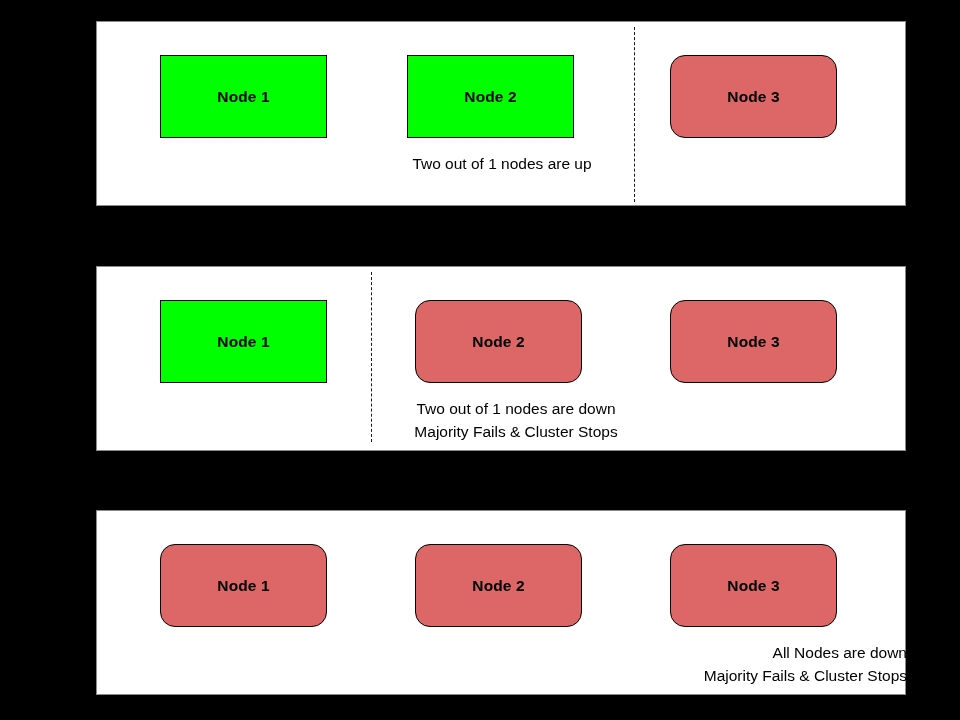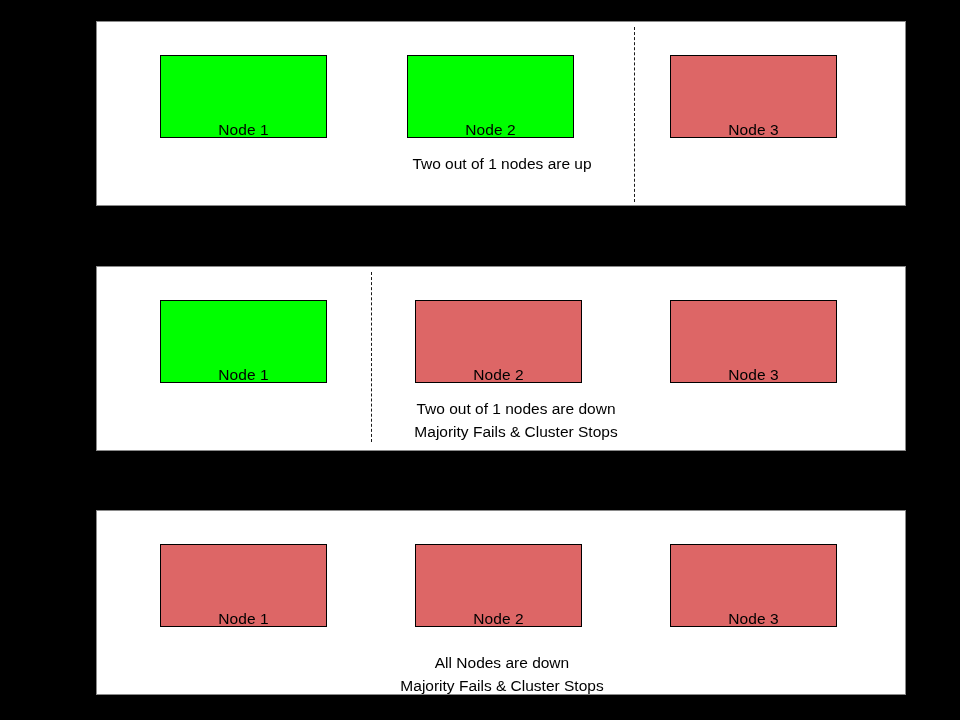--- a/index.html
+++ b/index.html
@@ -29,31 +29,32 @@
   }
   #panel-1 { left: 96px;  top: 21px;  width: 810px; height: 185px; }
   #panel-2 { left: 96px;  top: 266px; width: 810px; height: 185px; }
   #panel-3 { left: 96px;  top: 510px; width: 810px; height: 185px; }
 
   .node-box {
     position: absolute;
     border: 1.6px solid #000000;
     box-sizing: border-box;
     display: flex;
-    align-items: flex-end;
+    align-items: center;
     justify-content: center;
+    font-weight: bold;
   }
   .node-label {
     font-size: 15.5px;
     color: #000000;
     line-height: 1;
     letter-spacing: 0.1px;
   }
   .node-green { background: #00ff00; }
-  .node-red   { background: #dd6666; }
+  .node-red   { background: #dd6666; border-radius: 15px; }
 
   .divider {
     position: absolute;
     width: 0;
     border-left: 1.4px dashed #1a1a1a;
   }
 
   .caption {
     position: absolute;
     font-size: 15.5px;
@@ -121,20 +122,20 @@
     </div>
 
     <div class="node-box node-red" style="left:318px; top:33px; width:167px; height:83px;">
       <span class="node-label">Node 2</span>
     </div>
 
     <div class="node-box node-red" style="left:573px; top:33px; width:167px; height:83px;">
       <span class="node-label">Node 3</span>
     </div>
 
-    <div class="caption" style="left:0px; top:140px; width:810px;">
+    <div class="caption" style="left:0px; top:130px; width:810px;text-align:right;">
       <span class="cap-line">All Nodes are down</span>
       <span class="cap-line">Majority Fails &amp; Cluster Stops</span>
     </div>
 
   </div>
 
 </div>
 
 </body></html>

